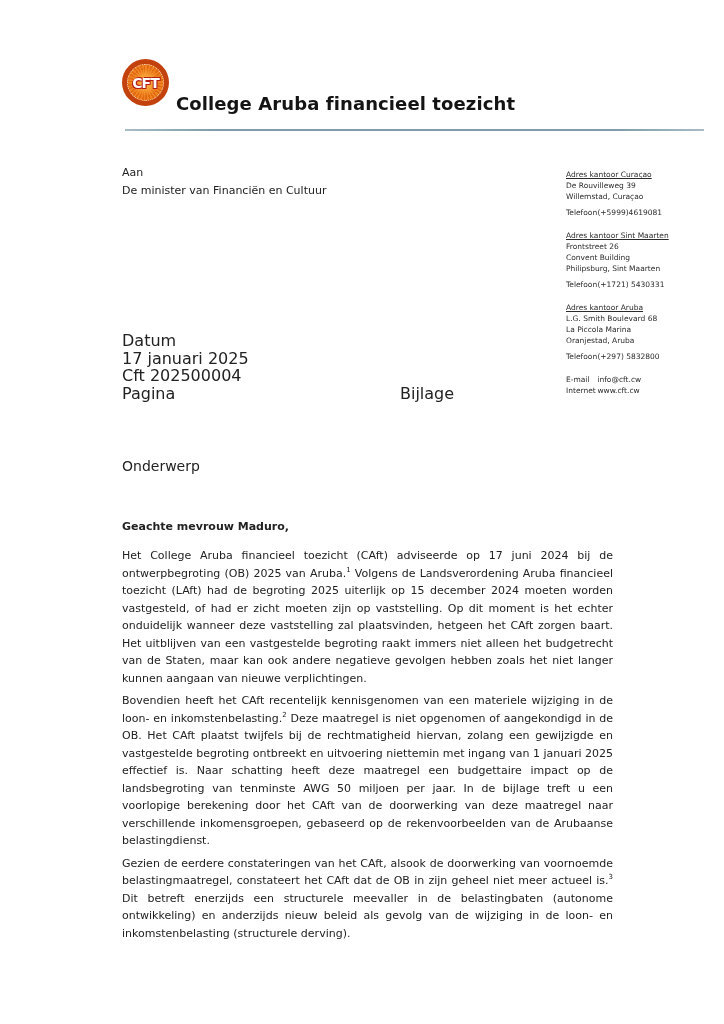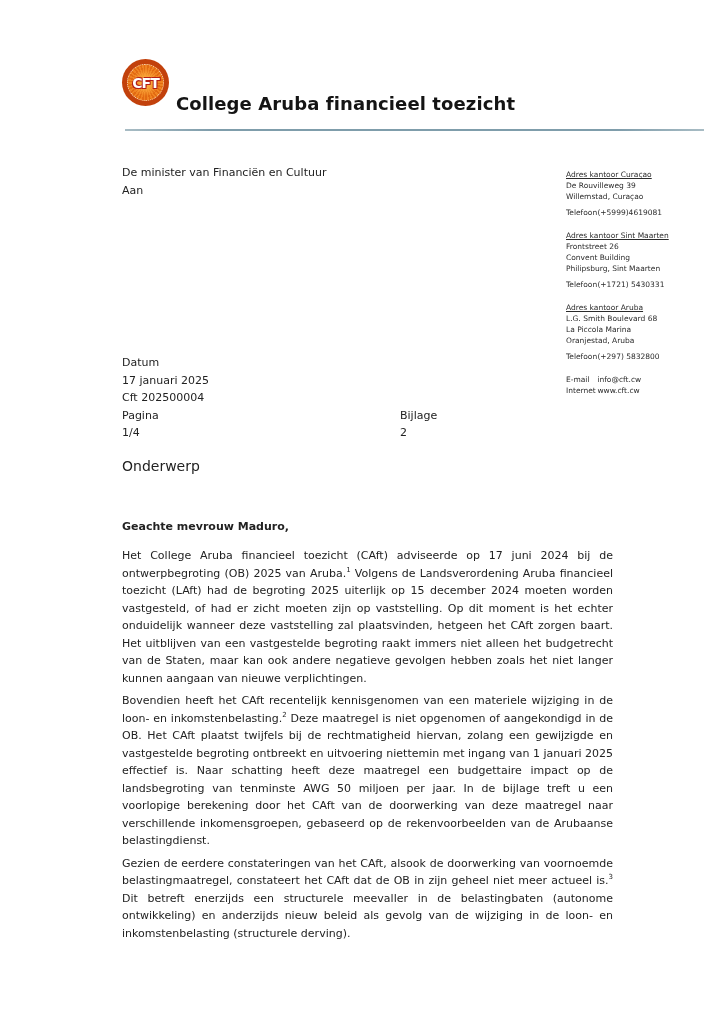--- a/index.html
+++ b/index.html
@@ -48,21 +48,21 @@
   
   .sidebar { position:absolute; left:566px; top:161px; width:150px;
              font-size:7.5px; line-height:11px; color:#2b2b2b; white-space:nowrap; }
   .office { margin-bottom:12px; }
   .office-title { text-decoration:underline;margin-top:8px; }
   .phone-row { margin-top:5px; }
   .side-label { display:inline-block; width:29px; }
   .contact { margin-top:10px; }
 
   
-  .meta { position:absolute; left:122px; top:354px; width:492px; font-size:11px; }
+  .meta { position:absolute; left:122px; top:332px; width:492px; font-size:16px; }
   .mrow { position:relative; height:17.5px; line-height:17.5px; }
   .col2 { position:absolute; left:278px; top:0; }
 
   
   .subject { position:absolute; left:122px; top:458px; font-size:14px; line-height:17.5px; }
 
   
   .salutation { position:absolute; left:122px; top:518px; font-size:11px; line-height:17.5px;font-weight:bold; }
   .body-text { position:absolute; left:122px; top:547px; width:491px;
                font-size:11px; line-height:17.5px; text-align:justify; }
@@ -76,22 +76,22 @@
 
   <div class="logo">
     <div class="logo-inner">
       <span class="logo-text">CFT</span>
     </div>
   </div>
   <div class="org-name">College Aruba financieel toezicht</div>
   <div class="header-rule"></div>
 
   <div class="recipient">
+    <div>Aan</div>
     <div>De minister van Financiën en Cultuur</div>
-    <div>Aan</div>
   </div>
 
   <div class="sidebar">
 
     <div class="office">
       <div class="office-title">Adres kantoor Curaçao</div>
       <div>De Rouvilleweg 39</div>
       <div>Willemstad, Curaçao</div>
       <div class="phone-row">
         <span class="side-label">Telefoon</span>
@@ -134,24 +134,20 @@
   </div>
 
   <div class="meta">
     <div class="mrow"><span>Datum</span></div>
     <div class="mrow"><span>17 januari 2025</span></div>
     <div class="mrow"><span>Cft 202500004</span></div>
     <div class="mrow">
       <span>Pagina</span>
       <span class="col2">Bijlage</span>
     </div>
-    <div class="mrow">
-      <span>1/4</span>
-      <span class="col2">2</span>
-    </div>
   </div>
 
   <div class="subject">
     <div>Onderwerp</div>
   </div>
 
   <div class="salutation">Geachte mevrouw Maduro,</div>
 
   <div class="body-text">
     <p><span>Het College Aruba financieel toezicht (CAft) adviseerde op 17 juni 2024 bij de ontwerpbegroting (OB) 2025 van Aruba.</span><sup>1</sup><span> Volgens de Landsverordening Aruba financieel toezicht (LAft) had de begroting 2025 uiterlijk op 15 december 2024 moeten worden vastgesteld, of had er zicht moeten zijn op vaststelling. Op dit moment is het echter onduidelijk wanneer deze vaststelling zal plaatsvinden, hetgeen het CAft zorgen baart. Het uitblijven van een vastgestelde begroting raakt immers niet alleen het budgetrecht van de Staten, maar kan ook andere negatieve gevolgen hebben zoals het niet langer kunnen aangaan van nieuwe verplichtingen.</span></p>

